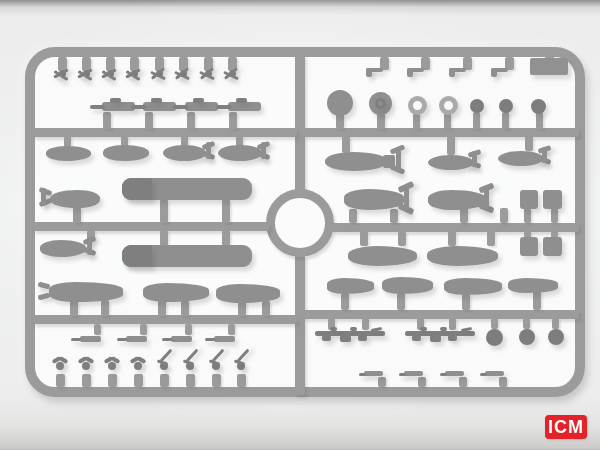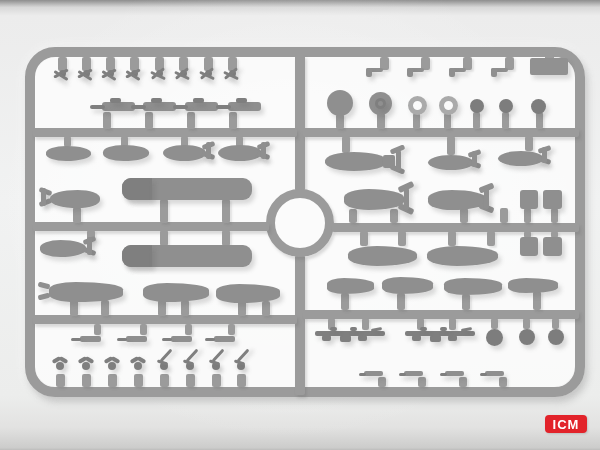--- a/index.html
+++ b/index.html
@@ -14,23 +14,23 @@
   .inner-panel{position:absolute;left:35px;top:57px;width:540px;height:330px;
     border-radius:22px;background:rgba(252,252,252,0.85);
     box-shadow:0 0 16px 8px rgba(252,252,252,0.8);}
   .frame{position:absolute;left:25px;top:47px;width:560px;height:350px;
     box-sizing:border-box;border:10px solid #9b9b9b;border-radius:30px;
     box-shadow:3px 5px 7px rgba(90,90,90,0.28), inset 1px 1px 2px rgba(255,255,255,0.35);}
   .prim{position:absolute;box-sizing:border-box;}
   .g-runner{box-shadow:2px 3px 3px rgba(100,100,100,0.22);}
   .g-stub{box-shadow:2px 2px 2px rgba(100,100,100,0.16);}
   .g-part{box-shadow:3px 4px 4px rgba(100,100,100,0.22);}
-  .logo{position:absolute;left:545px;top:415px;width:42px;height:18px;border-radius:4px;
+  .logo{position:absolute;left:545px;top:415px;width:42px;height:24px;border-radius:4px;
     display:flex;align-items:center;justify-content:center;
-    font-weight:700;font-size:13px;letter-spacing:1px;
+    font-weight:700;font-size:18px;letter-spacing:1px;
     box-shadow:1px 1px 2px rgba(120,120,120,0.3);}
 </style>
 </head>
 <body>
 
 <div class="stage">
   <div class="glow"></div>
   <div class="inner-panel"></div>
   <div class="frame" style="border-color: rgb(155, 155, 155);"></div>
   <div id="parts-layer">

